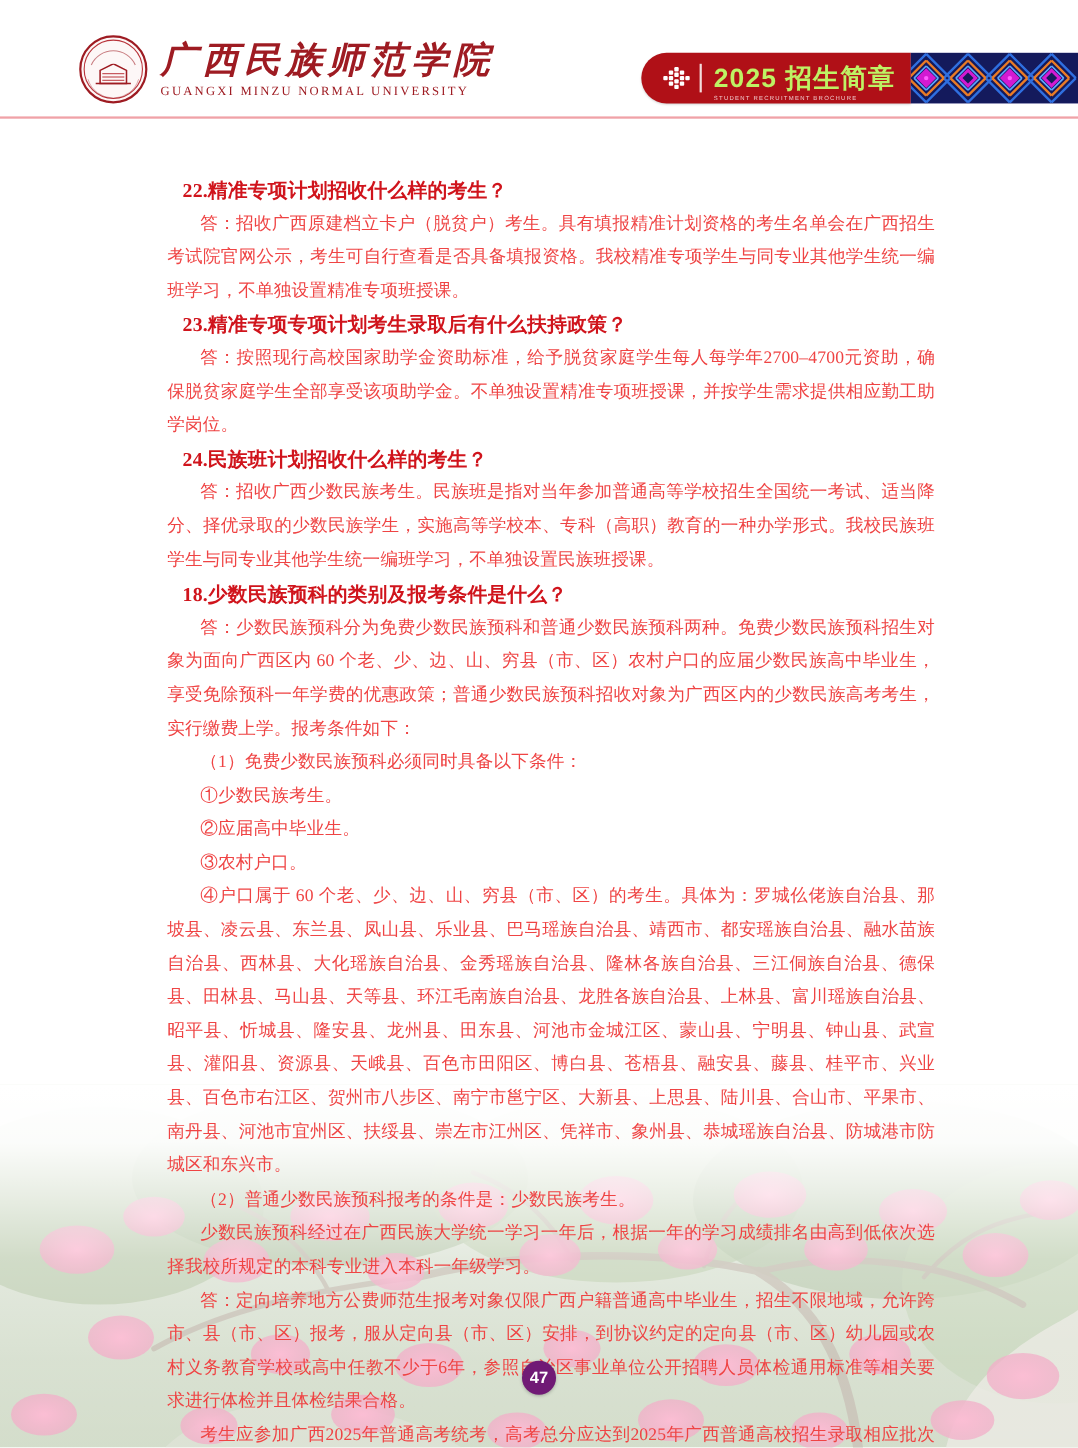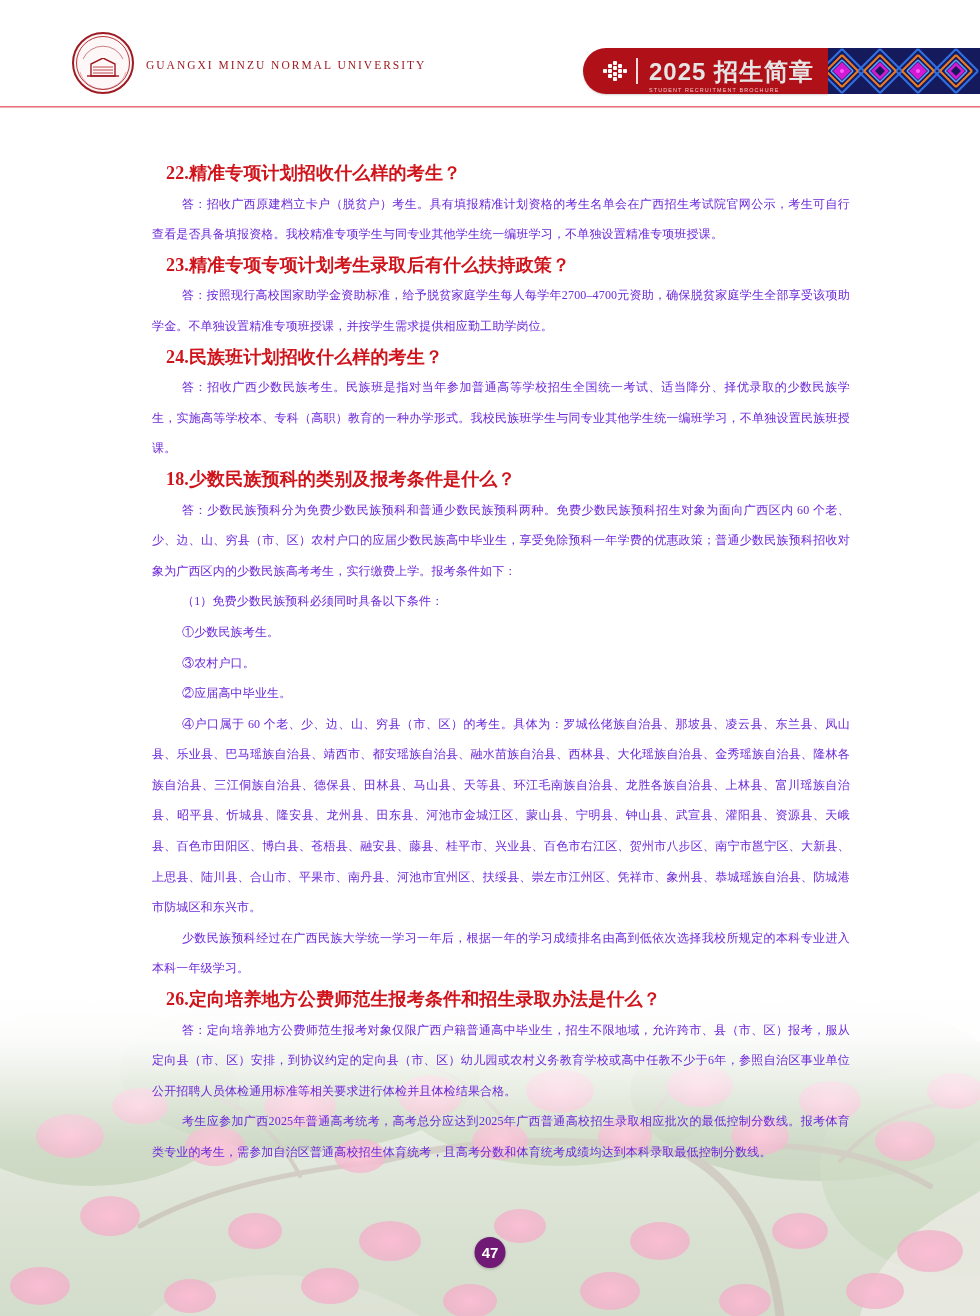--- a/index.html
+++ b/index.html
@@ -60,21 +60,21 @@
     box-shadow: 0 1px 2px rgba(0,0,0,.18);
   }
   .dotmark { width:22px; height:20px; position:relative; flex:0 0 auto; }
   .dotmark i {
     position:absolute; width:4px; height:4px; background:#fff;
     border-radius:1px;
   }
   .vbar { width:2px; height:26px; background:#ffffff; opacity:.85; }
   .banner-text { display:flex; flex-direction:column; justify-content:center; }
   .banner-title {
-    color:#e5e5e5; font-size:24px; font-weight:700; line-height:1.0;
+    color:#bef264; font-size:24px; font-weight:700; line-height:1.0;
     letter-spacing:1px; white-space:nowrap;
     font-family:"Liberation Sans","DejaVu Sans",sans-serif;
     margin-top:11px;
   }
   .banner-sub {
     color:#f0c9cb; font-size:5.4px; letter-spacing:1.15px;
     margin-top:3px; white-space:nowrap;
     font-family:"Liberation Sans","DejaVu Sans",sans-serif;
   }
   .pattern { width:152px; position:relative; overflow:hidden; background:#1b1d6e; }
@@ -103,23 +103,23 @@
 
   
   .content {
     position:absolute; left:0; top:118px; width:980px;
     padding:40px 130px 0 152px;
     z-index:3;
   }
   p {
     margin:0 0 0 0;
     font-family:"Liberation Serif","DejaVu Serif",serif;
-    font-size:12px;
+    font-size:16px;
     line-height:30.6px;
-    color:#6d28d9;
+    color:#ef4444;
     text-align:justify;
     text-justify:inter-ideograph;
     letter-spacing:.15px;
   }
   p.q {
     color:#d0141c; font-weight:700;
     text-indent:14px; text-align:left;
     font-size:18px;
   }
   p.a { text-indent:30px; }
@@ -218,20 +218,21 @@
         <path d="M19 0 L31 6 L31 18 L7 18 L7 6 Z" fill="none" stroke="#9e1b22" stroke-width="1.4"></path>
         <path d="M9 9 H29 M9 12 H29 M9 15 H29" stroke="#b9333a" stroke-width=".9"></path>
         <path d="M3 18 H35" stroke="#9e1b22" stroke-width="1.4"></path>
       </svg>
       <svg viewBox="0 0 62 62" style="position:absolute;inset:0">
         <path d="M11 27 A22 22 0 0 1 51 27" fill="none" stroke="#9e1b22" stroke-width="1" opacity=".55"></path>
         <path d="M8 40 A24 24 0 0 0 54 40" fill="none" stroke="#9e1b22" stroke-width=".8" opacity=".4"></path>
       </svg>
     </div>
     <div class="brand-names">
+      <div class="cn-name">广西民族师范学院</div>
       <div class="en-name">GUANGXI MINZU NORMAL UNIVERSITY</div>
     </div>
   </div>
 
   <div class="banner">
     <div class="banner-red">
       <div class="dotmark">
         <i style="left:0px;top:8px"></i>
         <i style="left:5px;top:3px"></i>
           <i style="left:5px;top:8px"></i>
@@ -303,24 +304,24 @@
   <p class="q">23.精准专项专项计划考生录取后有什么扶持政策？</p>
   <p class="a">答：按照现行高校国家助学金资助标准，给予脱贫家庭学生每人每学年2700–4700元资助，确保脱贫家庭学生全部享受该项助学金。不单独设置精准专项班授课，并按学生需求提供相应勤工助学岗位。</p>
 
   <p class="q">24.民族班计划招收什么样的考生？</p>
   <p class="a">答：招收广西少数民族考生。民族班是指对当年参加普通高等学校招生全国统一考试、适当降分、择优录取的少数民族学生，实施高等学校本、专科（高职）教育的一种办学形式。我校民族班学生与同专业其他学生统一编班学习，不单独设置民族班授课。</p>
 
   <p class="q">18.少数民族预科的类别及报考条件是什么？</p>
   <p class="a">答：少数民族预科分为免费少数民族预科和普通少数民族预科两种。免费少数民族预科招生对象为面向广西区内 60 个老、少、边、山、穷县（市、区）农村户口的应届少数民族高中毕业生，享受免除预科一年学费的优惠政策；普通少数民族预科招收对象为广西区内的少数民族高考考生，实行缴费上学。报考条件如下：</p>
   <p class="sub">（1）免费少数民族预科必须同时具备以下条件：</p>
   <p class="item">①少数民族考生。</p>
+  <p class="item">②应届高中毕业生。</p>
   <p class="item">③农村户口。</p>
-  <p class="item">②应届高中毕业生。</p>
   <p class="item">④户口属于 60 个老、少、边、山、穷县（市、区）的考生。具体为：罗城仫佬族自治县、那坡县、凌云县、东兰县、凤山县、乐业县、巴马瑶族自治县、靖西市、都安瑶族自治县、融水苗族自治县、西林县、大化瑶族自治县、金秀瑶族自治县、隆林各族自治县、三江侗族自治县、德保县、田林县、马山县、天等县、环江毛南族自治县、龙胜各族自治县、上林县、富川瑶族自治县、昭平县、忻城县、隆安县、龙州县、田东县、河池市金城江区、蒙山县、宁明县、钟山县、武宣县、灌阳县、资源县、天峨县、百色市田阳区、博白县、苍梧县、融安县、藤县、桂平市、兴业县、百色市右江区、贺州市八步区、南宁市邕宁区、大新县、上思县、陆川县、合山市、平果市、南丹县、河池市宜州区、扶绥县、崇左市江州区、凭祥市、象州县、恭城瑶族自治县、防城港市防城区和东兴市。</p>
+  <p class="sub">（2）普通少数民族预科报考的条件是：少数民族考生。</p>
   <p class="a">少数民族预科经过在广西民族大学统一学习一年后，根据一年的学习成绩排名由高到低依次选择我校所规定的本科专业进入本科一年级学习。</p>
 
-  <p class="q">26.定向培养地方公费师范生报考条件和招生录取办法是什么？</p>
   <p class="a">答：定向培养地方公费师范生报考对象仅限广西户籍普通高中毕业生，招生不限地域，允许跨市、县（市、区）报考，服从定向县（市、区）安排，到协议约定的定向县（市、区）幼儿园或农村义务教育学校或高中任教不少于6年，参照自治区事业单位公开招聘人员体检通用标准等相关要求进行体检并且体检结果合格。</p>
   <p class="a">考生应参加广西2025年普通高考统考，高考总分应达到2025年广西普通高校招生录取相应批次的最低控制分数线。报考体育类专业的考生，需参加自治区普通高校招生体育统考，且高考分数和体育统考成绩均达到本科录取最低控制分数线。</p>
 
 </div>
 
 <div class="pagenum">47</div>
 
 </body></html>

